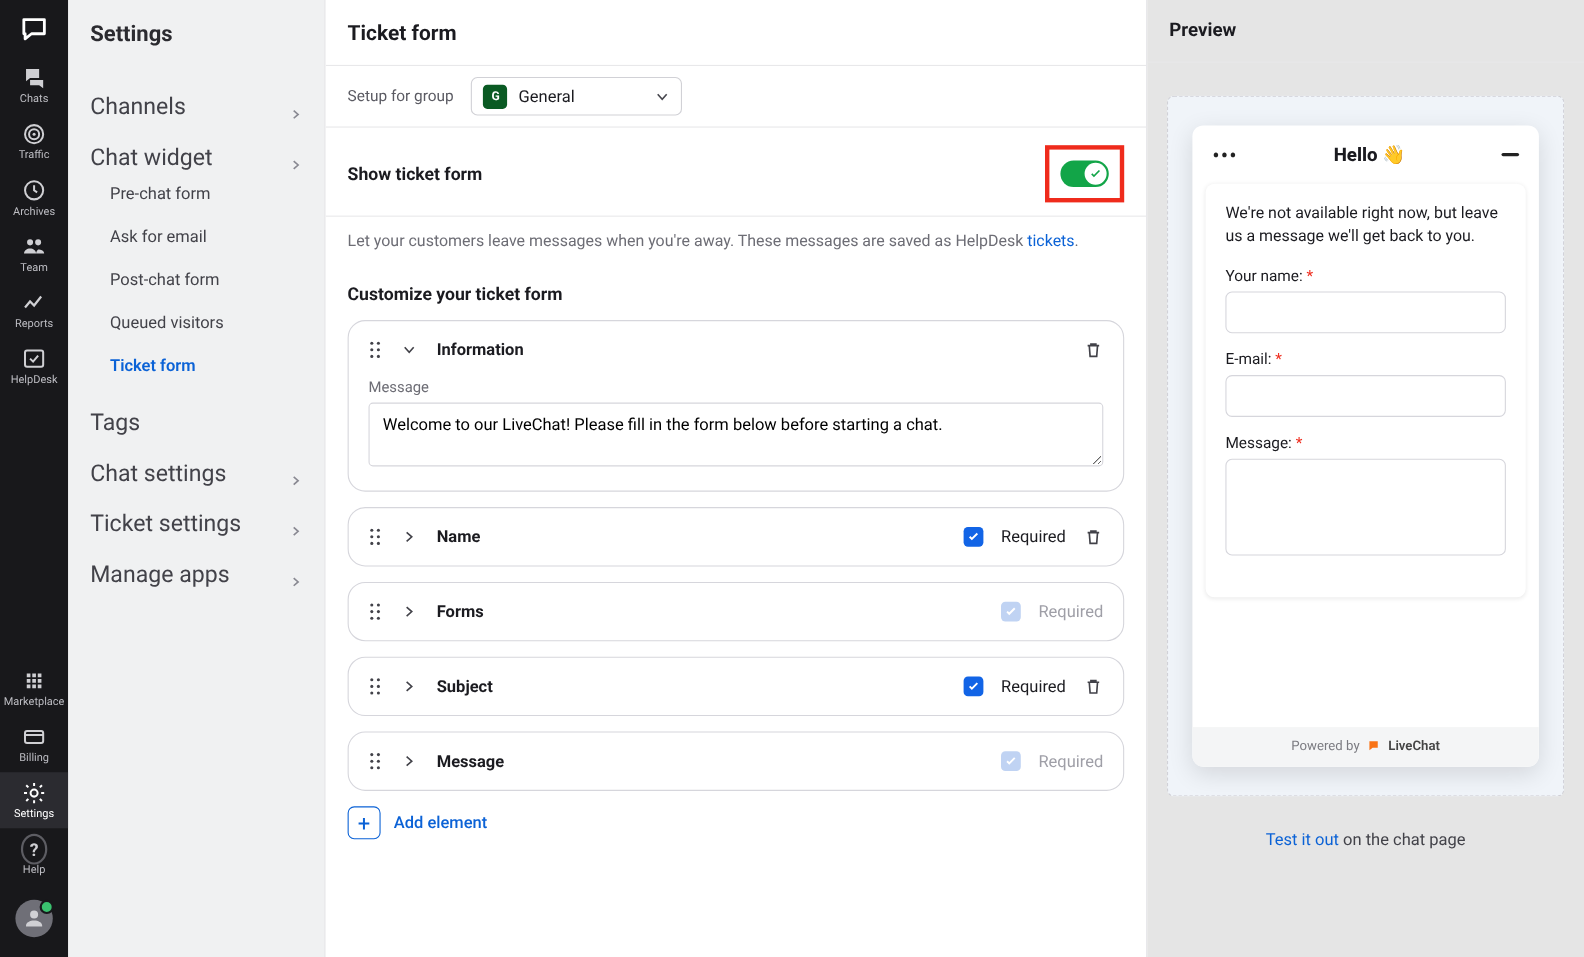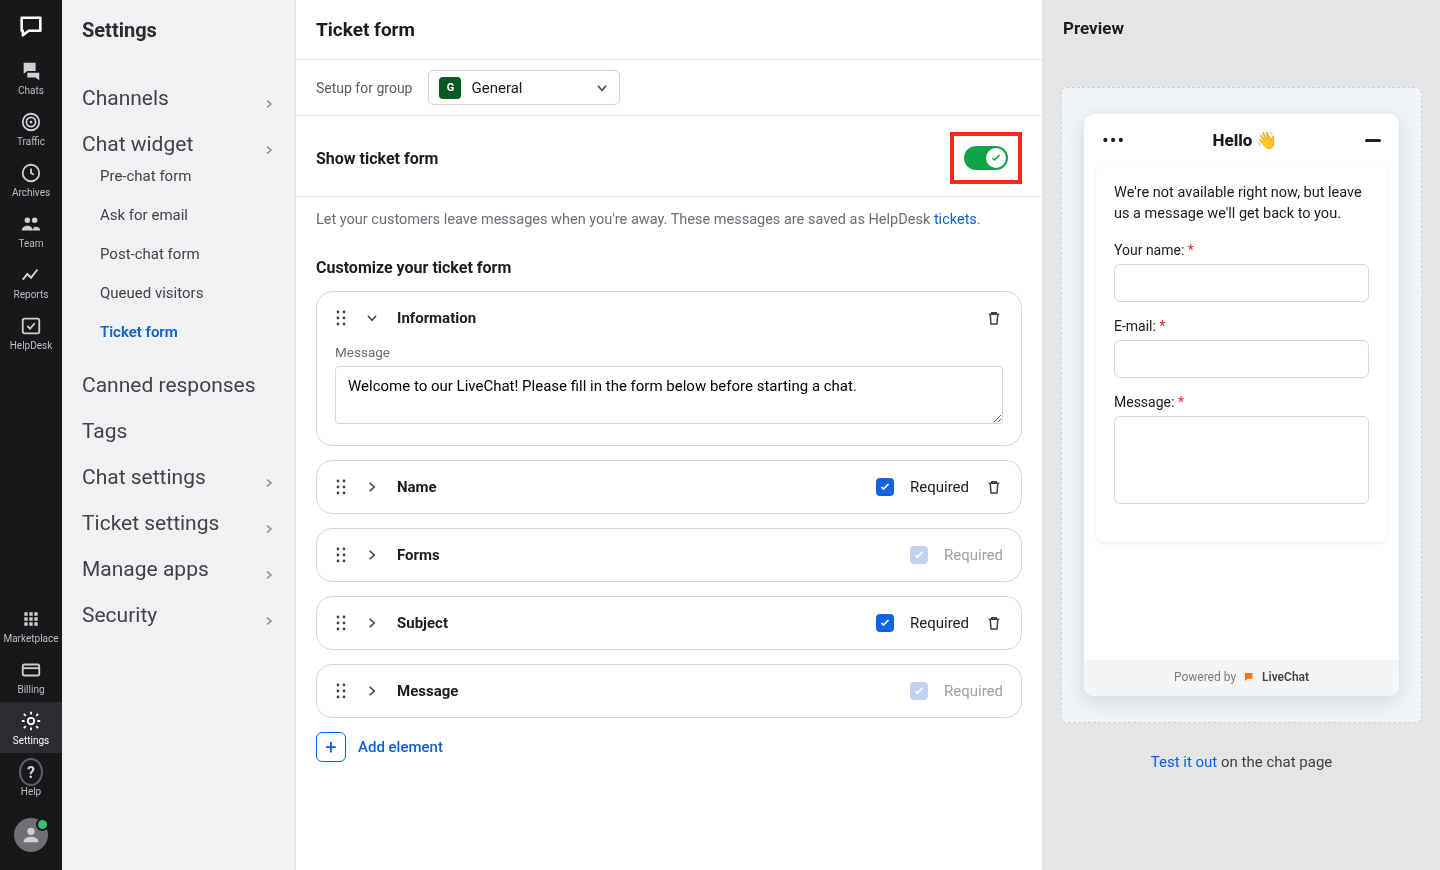--- a/index.html
+++ b/index.html
@@ -219,51 +219,40 @@
         </span>
     </div>
     <div class="ssb-sub">
       <div class="sub-item">Pre-chat form</div>
       <div class="sub-item">Ask for email</div>
       <div class="sub-item">Post-chat form</div>
       <div class="sub-item">Queued visitors</div>
       <div class="sub-item active">Ticket form</div>
     </div>
     <div class="ssb-item">
-      <span>Canned responses</span>
-    </div>
-    <div class="ssb-item">
       <span>Tags</span>
     </div>
     <div class="ssb-item">
       <span>Chat settings</span>
       <span class="chev">
           <svg width="12" height="12" viewBox="0 0 24 24">
             <path d="M8 5l8 7-8 7" stroke="currentColor" stroke-width="3" fill="none"></path>
           </svg>
         </span>
     </div>
     <div class="ssb-item">
       <span>Ticket settings</span>
       <span class="chev">
           <svg width="12" height="12" viewBox="0 0 24 24">
             <path d="M8 5l8 7-8 7" stroke="currentColor" stroke-width="3" fill="none"></path>
           </svg>
         </span>
     </div>
     <div class="ssb-item">
       <span>Manage apps</span>
-      <span class="chev">
-          <svg width="12" height="12" viewBox="0 0 24 24">
-            <path d="M8 5l8 7-8 7" stroke="currentColor" stroke-width="3" fill="none"></path>
-          </svg>
-        </span>
-    </div>
-    <div class="ssb-item">
-      <span>Security</span>
       <span class="chev">
           <svg width="12" height="12" viewBox="0 0 24 24">
             <path d="M8 5l8 7-8 7" stroke="currentColor" stroke-width="3" fill="none"></path>
           </svg>
         </span>
     </div>
   </div>
 </div>
 
 <div class="main">

